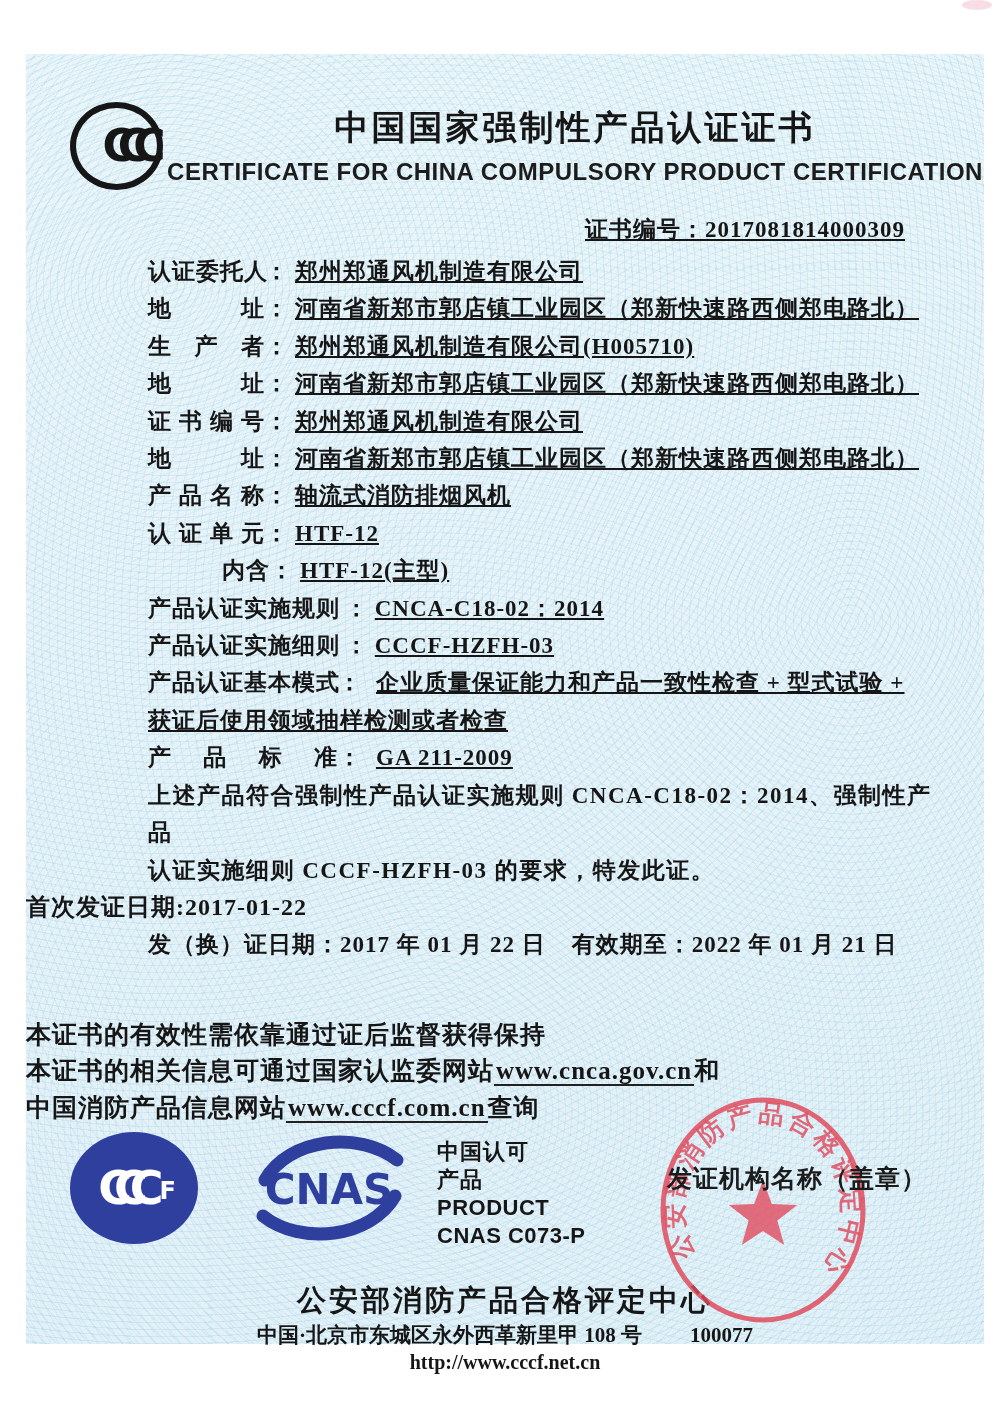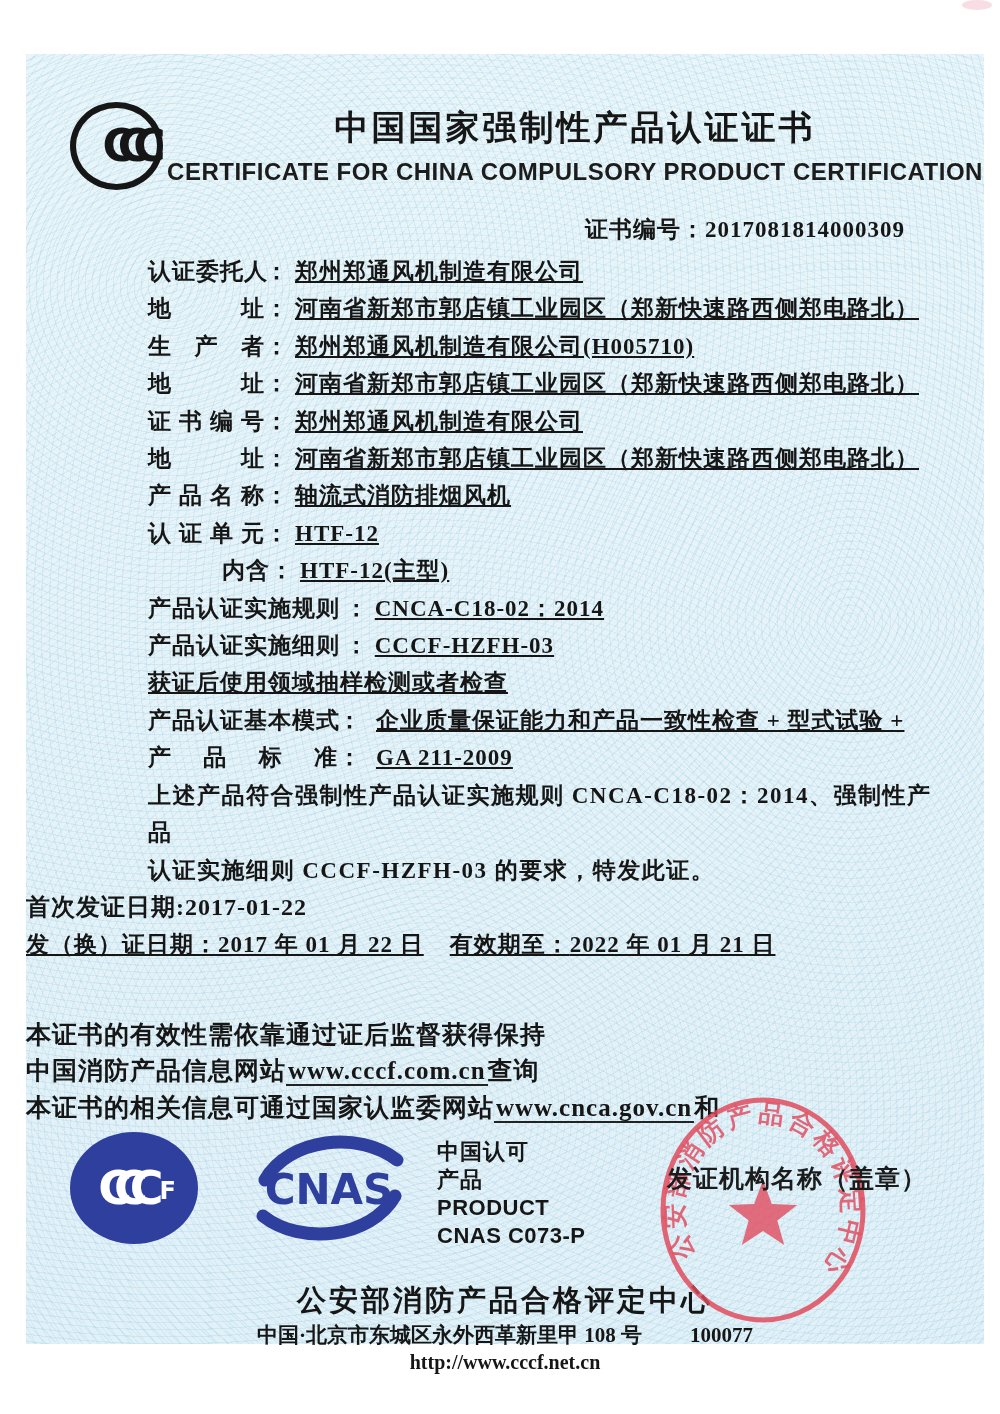--- a/index.html
+++ b/index.html
@@ -24,36 +24,36 @@
     background:transparent;
   }
   .ccc-logo .ccc3{
     font-family:"DejaVu Sans", sans-serif;font-weight:bold;font-size:44px;line-height:1;
     letter-spacing:-17px;transform:translateX(9px);color:#161616;
   }
   .header{margin:0 0 0 140px;padding-top:51px;text-align:center;}
   .title-cn{font-size:34px;font-weight:bold;letter-spacing:3px;line-height:46px;}
   .title-en{font-family:"Liberation Sans", sans-serif;font-size:24px;font-weight:bold;
     letter-spacing:0.5px;line-height:34px;margin-top:4px;color:#1c1c1c;}
-  .certno{margin:26px 0 0 559px;font-size:23px;font-weight:600;line-height:30px;letter-spacing:1px;}
+  .certno{margin:26px 0 0 559px;font-size:23px;font-weight:600;line-height:30px;letter-spacing:1px;text-decoration:underline;}
   
   .fields{margin:8px 0 0 122px;width:790px;}
   .row{font-size:23px;line-height:37.4px;letter-spacing:1px;white-space:nowrap;}
   .lbl{display:inline-block;vertical-align:top;font-weight:bold;}
   .lbl.n{width:117px;text-align:justify;text-align-last:justify;}
   .lbl.w{width:190px;text-align:justify;text-align-last:justify;}
   .lbl.auto{width:auto;}
   .row.indent{padding-left:74px;}
   .col{font-weight:bold;white-space:pre;}
   .val{font-weight:600;margin-left:6px;text-decoration:underline;}
   .val.gap{margin-left:14px;}
   .statement{margin:0 0 0 122px;width:790px;font-size:23px;font-weight:600;
     line-height:37.4px;letter-spacing:1.5px;}
   .first-issue{text-align:left;font-size:24px;font-weight:bold;line-height:37.4px;letter-spacing:1px;}
-  .issue-line{font-size:23px;line-height:37.4px;letter-spacing:1px;text-decoration:underline;}
+  .issue-line{margin-left:122px;font-size:23px;line-height:37.4px;letter-spacing:1px;}
   .issue-line .l{font-weight:bold;}
   .issue-line .v{font-weight:600;}
   .issue-line .spacer{display:inline-block;width:26px;}
   
   .notes{margin-top:53px;}
   .note-line{font-size:25px;font-weight:bold;line-height:36.5px;letter-spacing:1px;}
   .note-link{border-bottom:2px solid #222;padding:0 2px;font-weight:600;}
   
   .logos-row{display:flex;align-items:flex-start;margin:6px 0 0 44px;height:118px;}
   .cccf-logo{
@@ -104,39 +104,39 @@
     <div class="row"><span class="lbl n">地址</span><span class="col">：</span><span class="val">河南省新郑市郭店镇工业园区（郑新快速路西侧郑电路北）</span></div>
     <div class="row"><span class="lbl n">生产者</span><span class="col">：</span><span class="val">郑州郑通风机制造有限公司(H005710)</span></div>
     <div class="row"><span class="lbl n">地址</span><span class="col">：</span><span class="val">河南省新郑市郭店镇工业园区（郑新快速路西侧郑电路北）</span></div>
     <div class="row"><span class="lbl n">证书编号</span><span class="col">：</span><span class="val">郑州郑通风机制造有限公司</span></div>
     <div class="row"><span class="lbl n">地址</span><span class="col">：</span><span class="val">河南省新郑市郭店镇工业园区（郑新快速路西侧郑电路北）</span></div>
     <div class="row"><span class="lbl n">产品名称</span><span class="col">：</span><span class="val">轴流式消防排烟风机</span></div>
     <div class="row"><span class="lbl n">认证单元</span><span class="col">：</span><span class="val">HTF-12</span></div>
     <div class="row indent"><span class="lbl auto">内含</span><span class="col">：</span><span class="val">HTF-12(主型)</span></div>
     <div class="row"><span class="lbl w">产品认证实施规则</span><span class="col"> ：</span><span class="val">CNCA-C18-02：2014</span></div>
     <div class="row"><span class="lbl w">产品认证实施细则</span><span class="col"> ：</span><span class="val">CCCF-HZFH-03</span></div>
+    <div class="row"><span class="lbl w">产品认证基本模式</span><span class="col">：</span><span class="val gap">企业质量保证能力和产品一致性检查 + 型式试验 +</span></div>
     <div class="row"><span class="val" style="margin-left:0;">获证后使用领域抽样检测或者检查</span></div>
-    <div class="row"><span class="lbl w">产品认证基本模式</span><span class="col">：</span><span class="val gap">企业质量保证能力和产品一致性检查 + 型式试验 +</span></div>
     <div class="row"><span class="lbl w">产品标准</span><span class="col">：</span><span class="val gap">GA 211-2009</span></div>
   </div>
 
   <div class="statement">
     <div>上述产品符合强制性产品认证实施规则 CNCA-C18-02：2014、强制性产品</div>
     <div>认证实施细则 CCCF-HZFH-03 的要求，特发此证。</div>
   </div>
 
   <div class="first-issue">首次发证日期:2017-01-22</div>
   <div class="issue-line">
     <span class="l">发（换）证日期：</span><span class="v">2017 年 01 月 22 日</span><span class="spacer"></span><span class="l">有效期至：</span><span class="v">2022 年 01 月 21 日</span>
   </div>
 
   <div class="notes">
     <div class="note-line">本证书的有效性需依靠通过证后监督获得保持</div>
+    <div class="note-line"><span>本证书的相关信息可通过国家认监委网站</span><span class="note-link">www.cnca.gov.cn</span><span>和</span></div>
     <div class="note-line"><span>中国消防产品信息网站</span><span class="note-link">www.cccf.com.cn</span><span>查询</span></div>
-    <div class="note-line"><span>本证书的相关信息可通过国家认监委网站</span><span class="note-link">www.cnca.gov.cn</span><span>和</span></div>
   </div>
 
   <div class="logos-row">
     <div class="cccf-logo">
       <span class="ccc3">CCC</span>
       <span class="f">F</span>
     </div>
     <div class="cnas-logo">
       <svg width="152" height="114" viewBox="0 0 152 114">
         <path d="M12,48 C36,6 106,-2 144,28" stroke="#2e3f9e" stroke-width="13" fill="none" stroke-linecap="round"></path>

